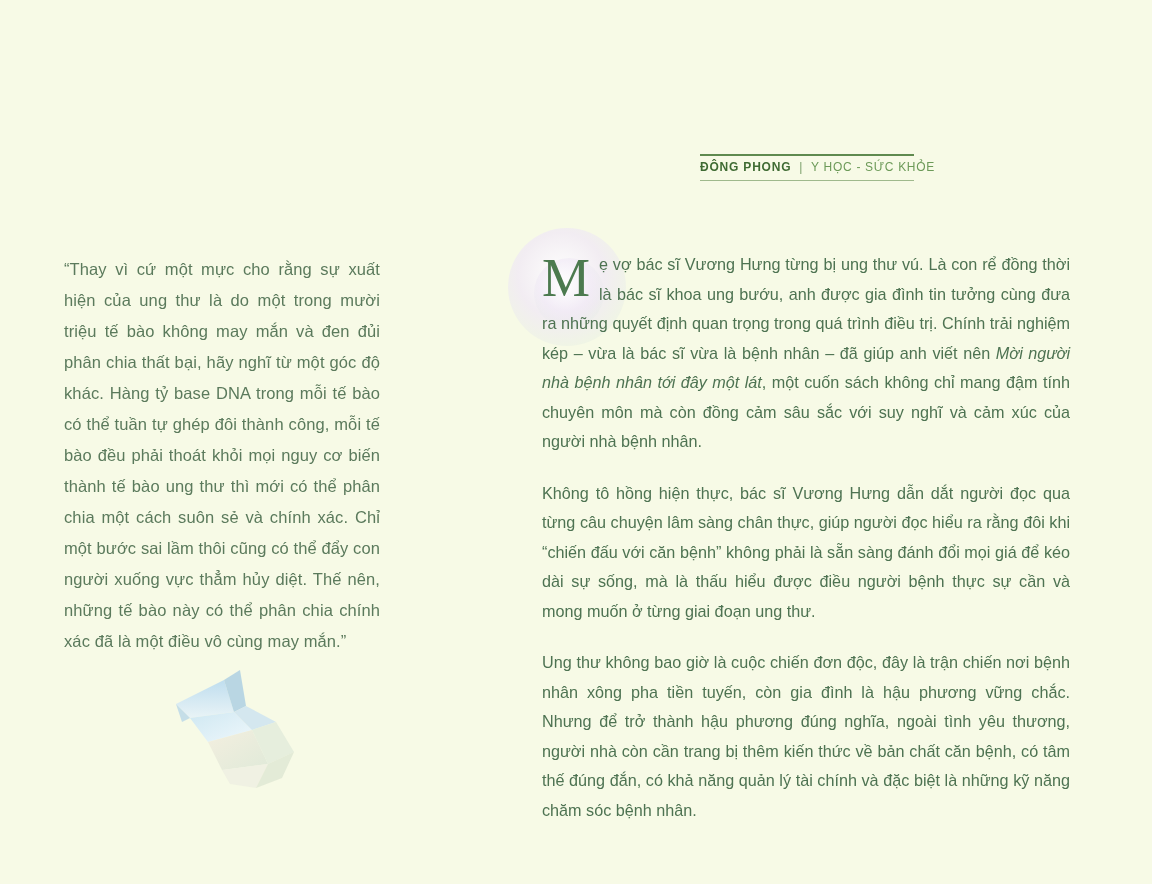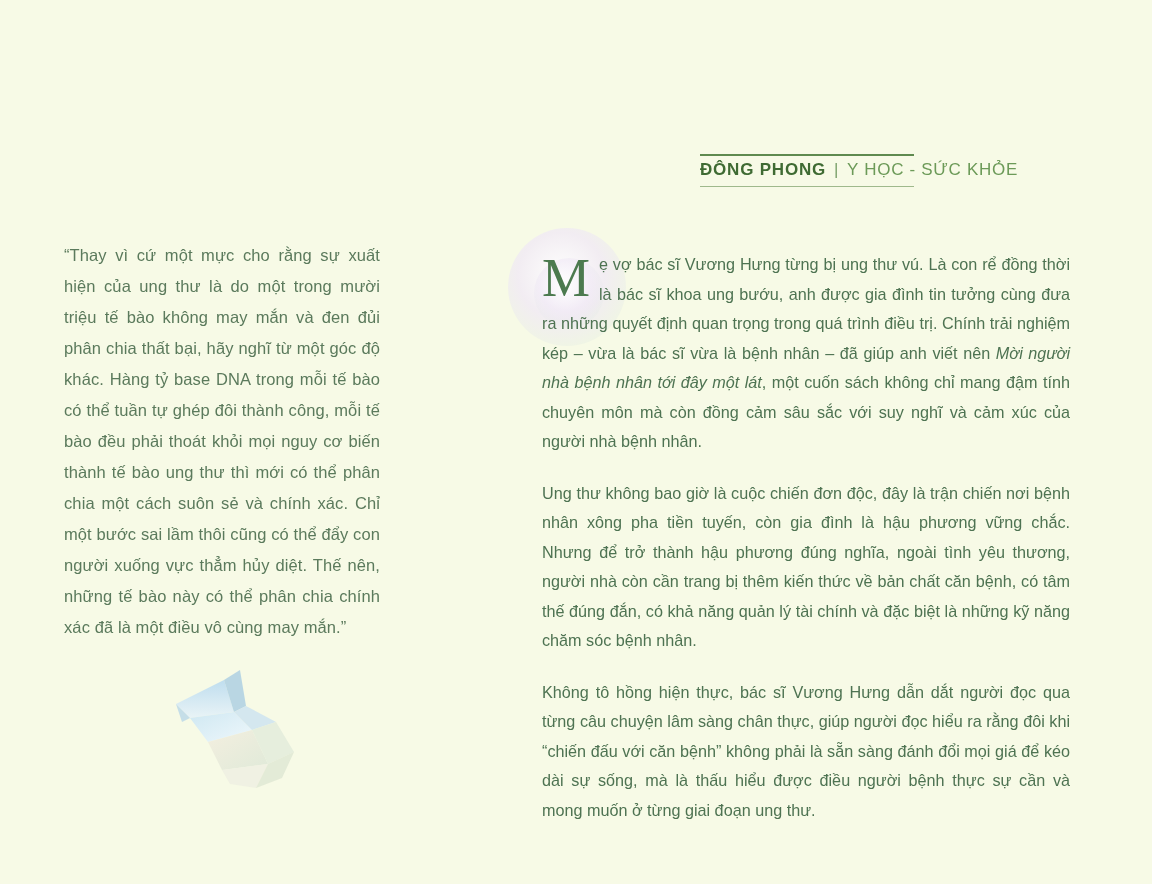--- a/index.html
+++ b/index.html
@@ -24,21 +24,21 @@
 
   
   .kicker {
     position: absolute;
     left: 700px;
     top: 160px;
     width: 420px;
     display: flex;
     align-items: center;
     gap: 6px;
-    font-size: 17px;
+    font-size: 12px;
     letter-spacing: 0.6px;
   }
   .kicker .rule {
     position: absolute;
     left: 0;
     top: -6px;
     width: 214px;
     height: 2px;
     background: #5f8a4f;
   }
@@ -63,21 +63,21 @@
   .kicker-section {
     color: #6c9a58;
     font-weight: normal;
     letter-spacing: 0.7px;
   }
 
   
   .quote-col {
     position: absolute;
     left: 64px;
-    top: 240px;
+    top: 254px;
     width: 316px;
   }
   .quote-text {
     font-size: 16.5px;
     line-height: 31px;
     color: #5b7a5c;
     text-align: justify;
     text-justify: inter-word;
     letter-spacing: 0.1px;
   }
@@ -189,17 +189,17 @@
     </svg>
   </div>
 
   <div class="watermark"></div>
   <div class="watermark w2"></div>
 
   <div class="body-col">
     <p>
       <span class="dropcap">M</span><span>ẹ vợ bác sĩ Vương Hưng từng bị ung thư vú. Là con rể đồng thời là bác sĩ khoa ung bướu, anh được gia đình tin tưởng cùng đưa ra những quyết định quan trọng trong quá trình điều trị. Chính trải nghiệm kép – vừa là bác sĩ vừa là bệnh nhân – đã giúp anh viết nên </span><span class="ital">Mời người nhà bệnh nhân tới đây một lát</span><span>, một cuốn sách không chỉ mang đậm tính chuyên môn mà còn đồng cảm sâu sắc với suy nghĩ và cảm xúc của người nhà bệnh nhân.</span>
     </p>
+    <p>Không tô hồng hiện thực, bác sĩ Vương Hưng dẫn dắt người đọc qua từng câu chuyện lâm sàng chân thực, giúp người đọc hiểu ra rằng đôi khi “chiến đấu với căn bệnh” không phải là sẵn sàng đánh đổi mọi giá để kéo dài sự sống, mà là thấu hiểu được điều người bệnh thực sự cần và mong muốn ở từng giai đoạn ung thư.</p>
     <p>Ung thư không bao giờ là cuộc chiến đơn độc, đây là trận chiến nơi bệnh nhân xông pha tiền tuyến, còn gia đình là hậu phương vững chắc. Nhưng để trở thành hậu phương đúng nghĩa, ngoài tình yêu thương, người nhà còn cần trang bị thêm kiến thức về bản chất căn bệnh, có tâm thế đúng đắn, có khả năng quản lý tài chính và đặc biệt là những kỹ năng chăm sóc bệnh nhân.</p>
-    <p>Không tô hồng hiện thực, bác sĩ Vương Hưng dẫn dắt người đọc qua từng câu chuyện lâm sàng chân thực, giúp người đọc hiểu ra rằng đôi khi “chiến đấu với căn bệnh” không phải là sẵn sàng đánh đổi mọi giá để kéo dài sự sống, mà là thấu hiểu được điều người bệnh thực sự cần và mong muốn ở từng giai đoạn ung thư.</p>
   </div>
 
 </div>
 
 </body></html>

